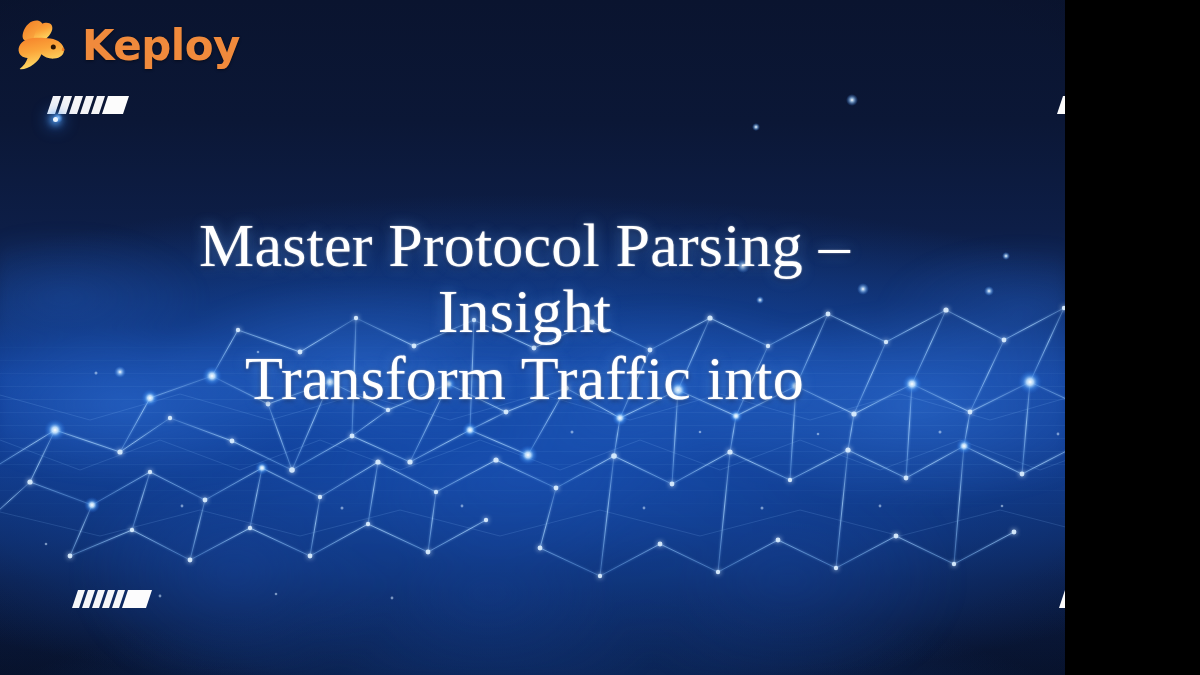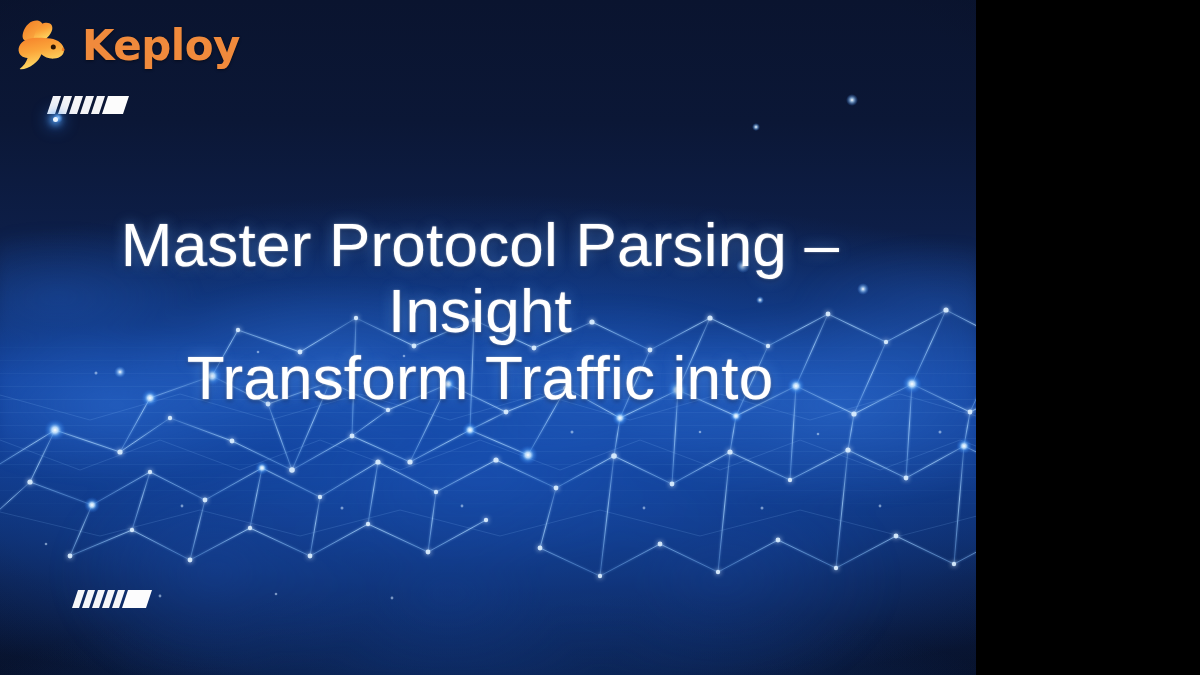--- a/index.html
+++ b/index.html
@@ -7,21 +7,21 @@
     margin: 0;
     padding: 0;
     background: #000;
   }
   body {
     font-family: "Liberation Sans", sans-serif;
   }
 
   .cover {
     position: relative;
-    width: 976px;
+    width: 1065px;
     height: 675px;
     overflow: hidden;
     background: #081433;
   }
 
   
   .bg-base {
     position: absolute;
     inset: 0;
     background:
@@ -126,21 +126,21 @@
   .pip-tl { left: 53px;  top: 117px; }
   .pip-tr { left: 1148px; top: 104px; }
 
   
   .title {
     position: absolute;
     left: 0; right: 16px;
     top: 170px;
     z-index: 10;
     text-align: center;
-    font-family: Liberation Sans, sans-serif;
+    font-family: Liberation Serif, serif;
     font-weight: 400;
     font-size: 62px;
     line-height: 1.08;
     color: #ffffff;
     letter-spacing: 0.2px;
     text-shadow:
       0 0 2px rgba(255,255,255,0.55),
       0 0 14px rgba(120,185,255,0.45),
       0 2px 5px rgba(0,10,40,0.55);
     padding: 0 64px;

